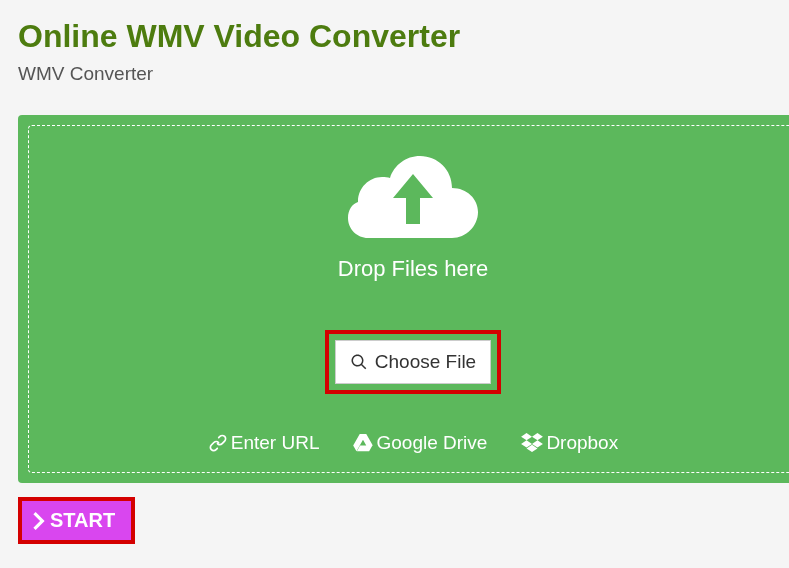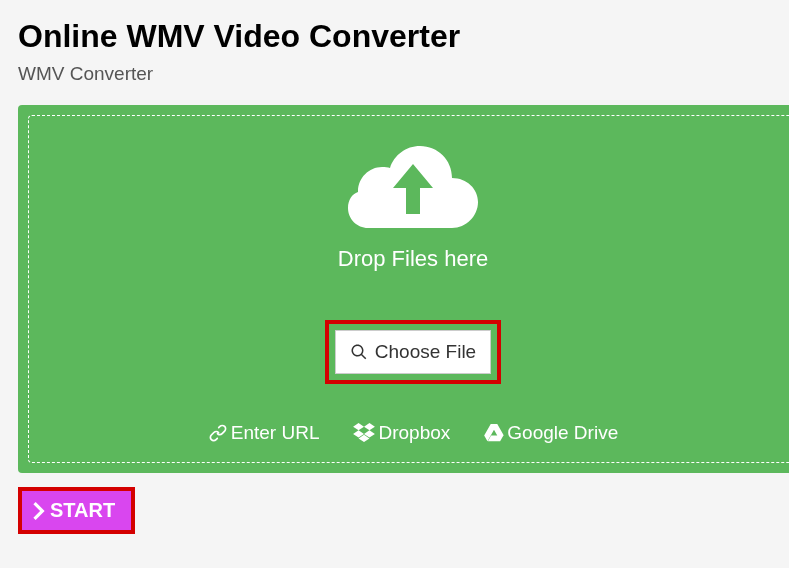--- a/index.html
+++ b/index.html
@@ -9,27 +9,27 @@
       width: 789px;
       height: 568px;
       overflow: hidden;
     }
     .container {
       padding: 18px 18px 0 18px;
     }
     .page-title {
       font-size: 32px;
       font-weight: 700;
-      color: #000000;
+      color: #4d7c0f;
       margin-bottom: 8px;
     }
     .page-subtitle {
       font-size: 19px;
       color: #555;
-      margin-bottom: 20px;
+      margin-bottom: 30px;
     }
     .dropzone-outer {
       background: #5cb85c;
       border-radius: 4px;
       padding: 10px 0 10px 10px;
       width: 780px;
     }
     .dropzone {
       border: 1.5px dashed #ffffff;
       border-radius: 4px;
@@ -124,30 +124,30 @@
       </div>
 
       <div class="source-row">
         <div class="source-item">
           <svg class="icon-inline" width="20" height="20" viewBox="0 0 24 24">
             <path fill="#fff" d="M10.6,13.4c-0.4-0.4-0.4-1,0-1.4c0.4-0.4,1-0.4,1.4,0c1.2,1.2,3.1,1.2,4.2,0l3-3c1.2-1.2,1.2-3.1,0-4.2 c-1.2-1.2-3.1-1.2-4.2,0l-1.5,1.5c-0.4,0.4-1,0.4-1.4,0c-0.4-0.4-0.4-1,0-1.4l1.5-1.5c1.9-1.9,5.1-1.9,7.1,0c1.9,1.9,1.9,5.1,0,7.1 l-3,3C16.7,14.5,15.4,15,14,15S11.3,14.5,10.6,13.4z M3.3,20.7c1.9,1.9,5.1,1.9,7.1,0l1.5-1.5c0.4-0.4,0.4-1,0-1.4 c-0.4-0.4-1-0.4-1.4,0l-1.5,1.5c-1.2,1.2-3.1,1.2-4.2,0c-1.2-1.2-1.2-3.1,0-4.2l3-3c1.2-1.2,3.1-1.2,4.2,0c0.4,0.4,1,0.4,1.4,0 c0.4-0.4,0.4-1,0-1.4c-1.9-1.9-5.1-1.9-7.1,0l-3,3C1.4,15.6,1.4,18.8,3.3,20.7z"></path>
           </svg>
           <span>Enter URL</span>
         </div>
         <div class="source-item">
+          <svg class="icon-inline" width="20" height="18" viewBox="0 0 24 22">
+            <path fill="#fff" d="M8,0L0,14l4,7l8-14L8,0z M16,0H8l8,14h8L16,0z M4.5,21h15l4-7H8.5L4.5,21z"></path>
+          </svg>
+          <span>Google Drive</span>
+        </div>
+        <div class="source-item">
           <svg class="icon-inline" width="22" height="20" viewBox="0 0 24 22">
             <path fill="#fff" d="M6,0L0,4l6,4l6-4L6,0z M18,0l-6,4l6,4l6-4L18,0z M0,12l6,4l6-4L6,8L0,12z M18,8l-6,4l6,4l6-4L18,8z M6,17l6,4l6-4l-6-4L6,17z"></path>
           </svg>
           <span>Dropbox</span>
-        </div>
-        <div class="source-item">
-          <svg class="icon-inline" width="20" height="18" viewBox="0 0 24 22">
-            <path fill="#fff" d="M8,0L0,14l4,7l8-14L8,0z M16,0H8l8,14h8L16,0z M4.5,21h15l4-7H8.5L4.5,21z"></path>
-          </svg>
-          <span>Google Drive</span>
         </div>
       </div>
     </div>
   </div>
 
   <div class="start-wrap">
     <button class="start-btn">
       <svg class="icon-inline" width="14" height="18" viewBox="0 0 10 16">
         <path fill="#fff" d="M2,0l8,8l-8,8L0,14l6-6L0,2L2,0z"></path>
       </svg>

